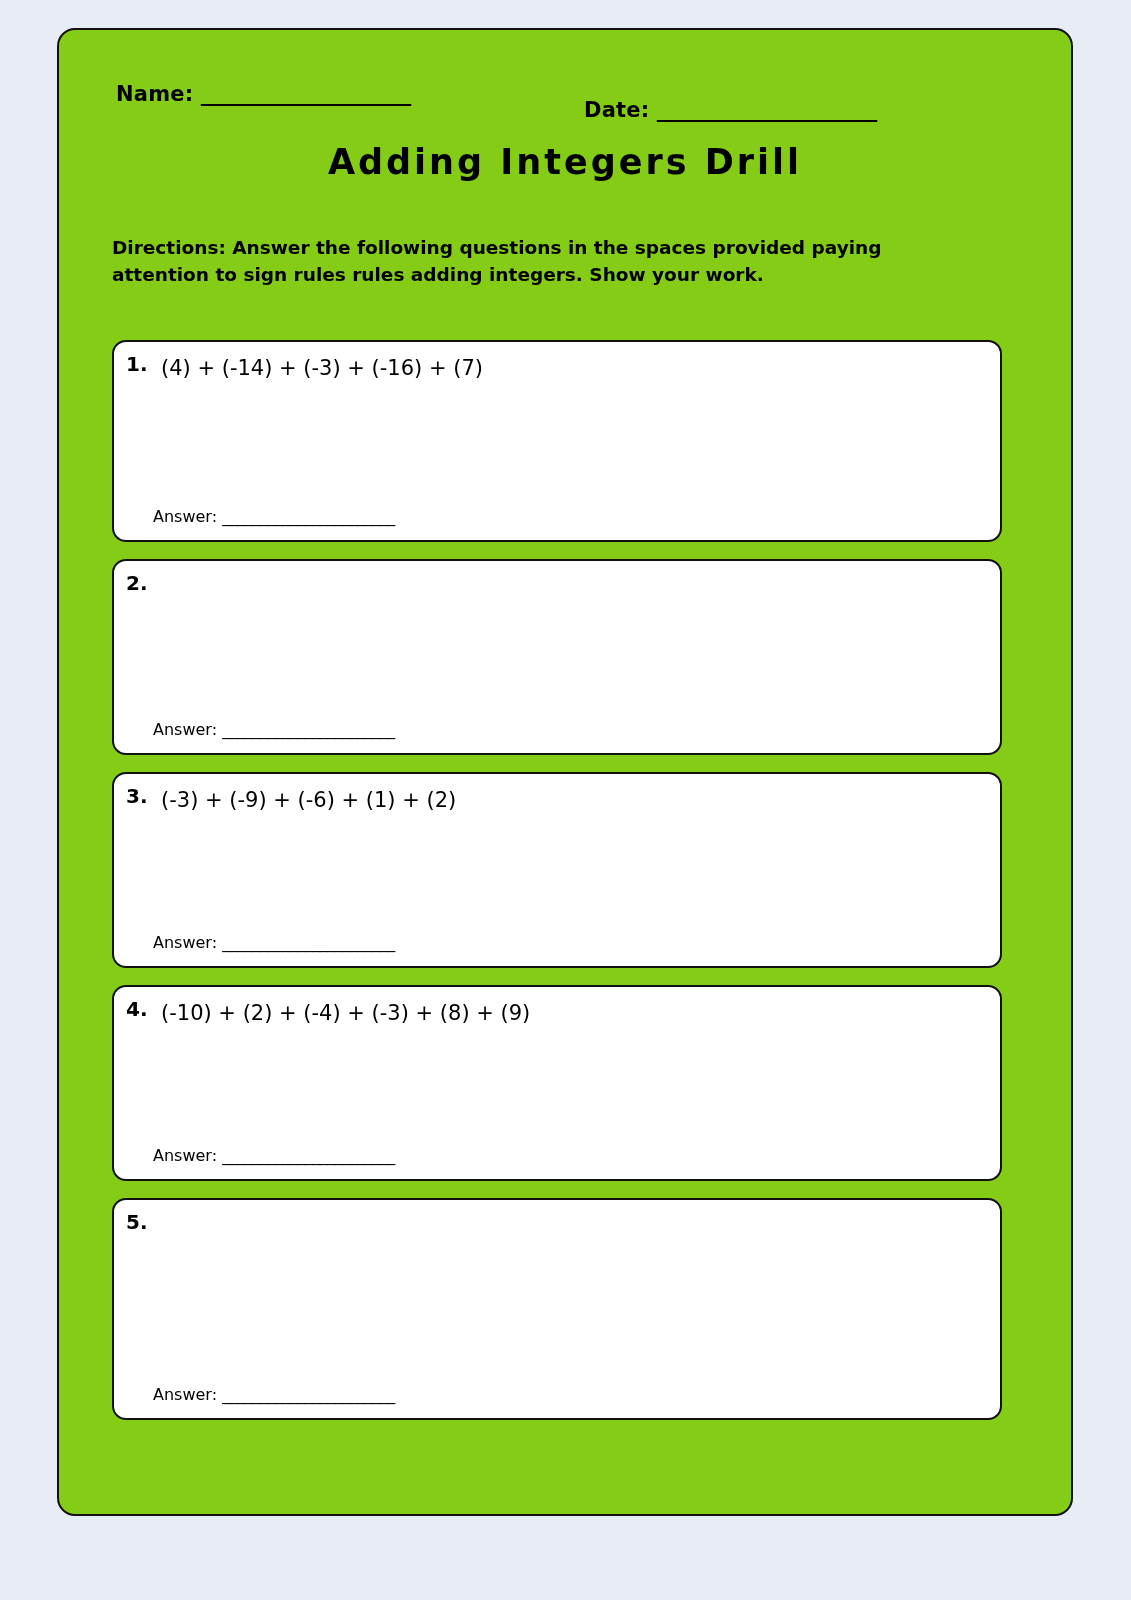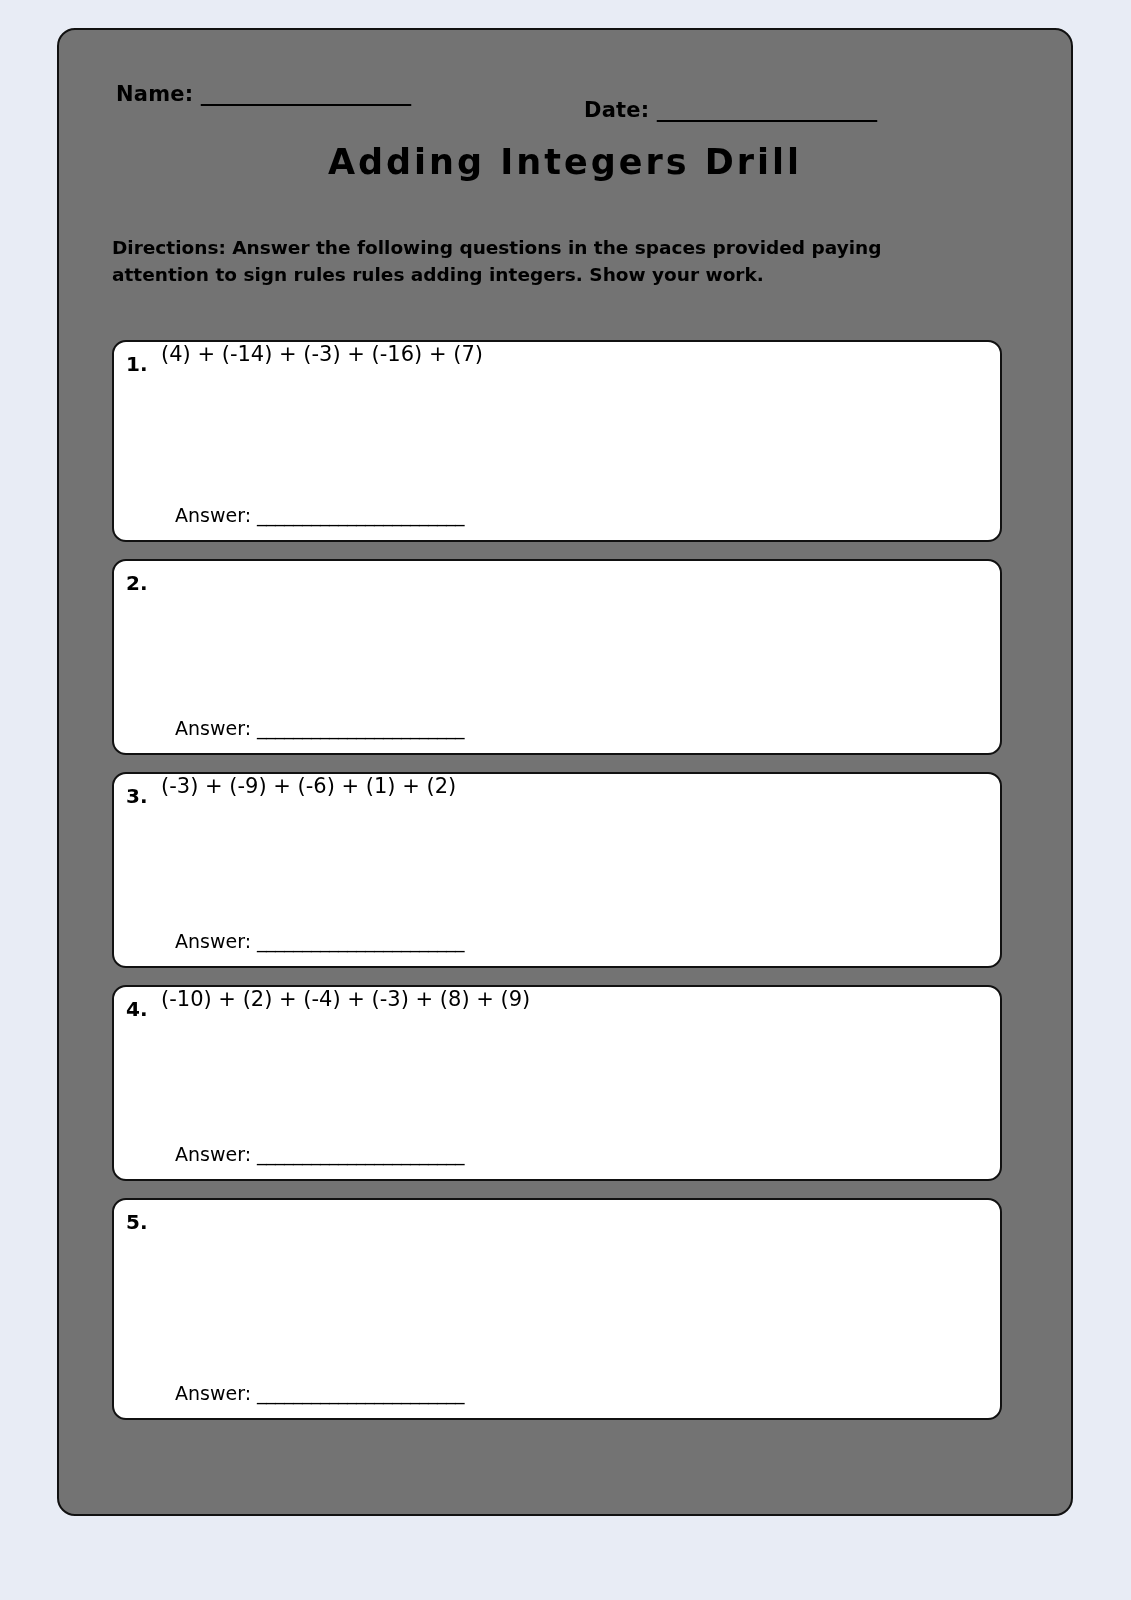--- a/index.html
+++ b/index.html
@@ -12,21 +12,21 @@
     background: #e8ecf5;
     font-family: "DejaVu Sans", sans-serif;
     overflow: hidden;
   }
   .page {
     position: absolute;
     left: 57px;
     top: 28px;
     width: 1016px;
     height: 1488px;
-    background: #737373;
+    background: #84cc16;
     border: 2px solid #111111;
     border-radius: 18px;
     box-sizing: border-box;
   }
   .header-row {
     position: absolute;
     left: 0;
     top: 52px;
     width: 100%;
     height: 40px;
@@ -94,30 +94,30 @@
     position: absolute;
     left: 12px;
     top: 10px;
     font-size: 20px;
     font-weight: bold;
     color: #000;
   }
   .problem .expr {
     position: absolute;
     left: 47px;
-    top: 0;
+    top: 14px;
     font-size: 21px;
     color: #000;
     white-space: nowrap;
   }
   .problem .answer {
     position: absolute;
-    left: 61px;
+    left: 39px;
     bottom: 14px;
-    font-size: 19px;
+    font-size: 16px;
     color: #000;
     white-space: nowrap;
     text-align: right;
   }
   .p1 { height: 202px; }
   .p2 { height: 196px; }
   .p3 { height: 196px; }
   .p4 { height: 196px; }
   .p5 { height: 222px; }
 </style>

